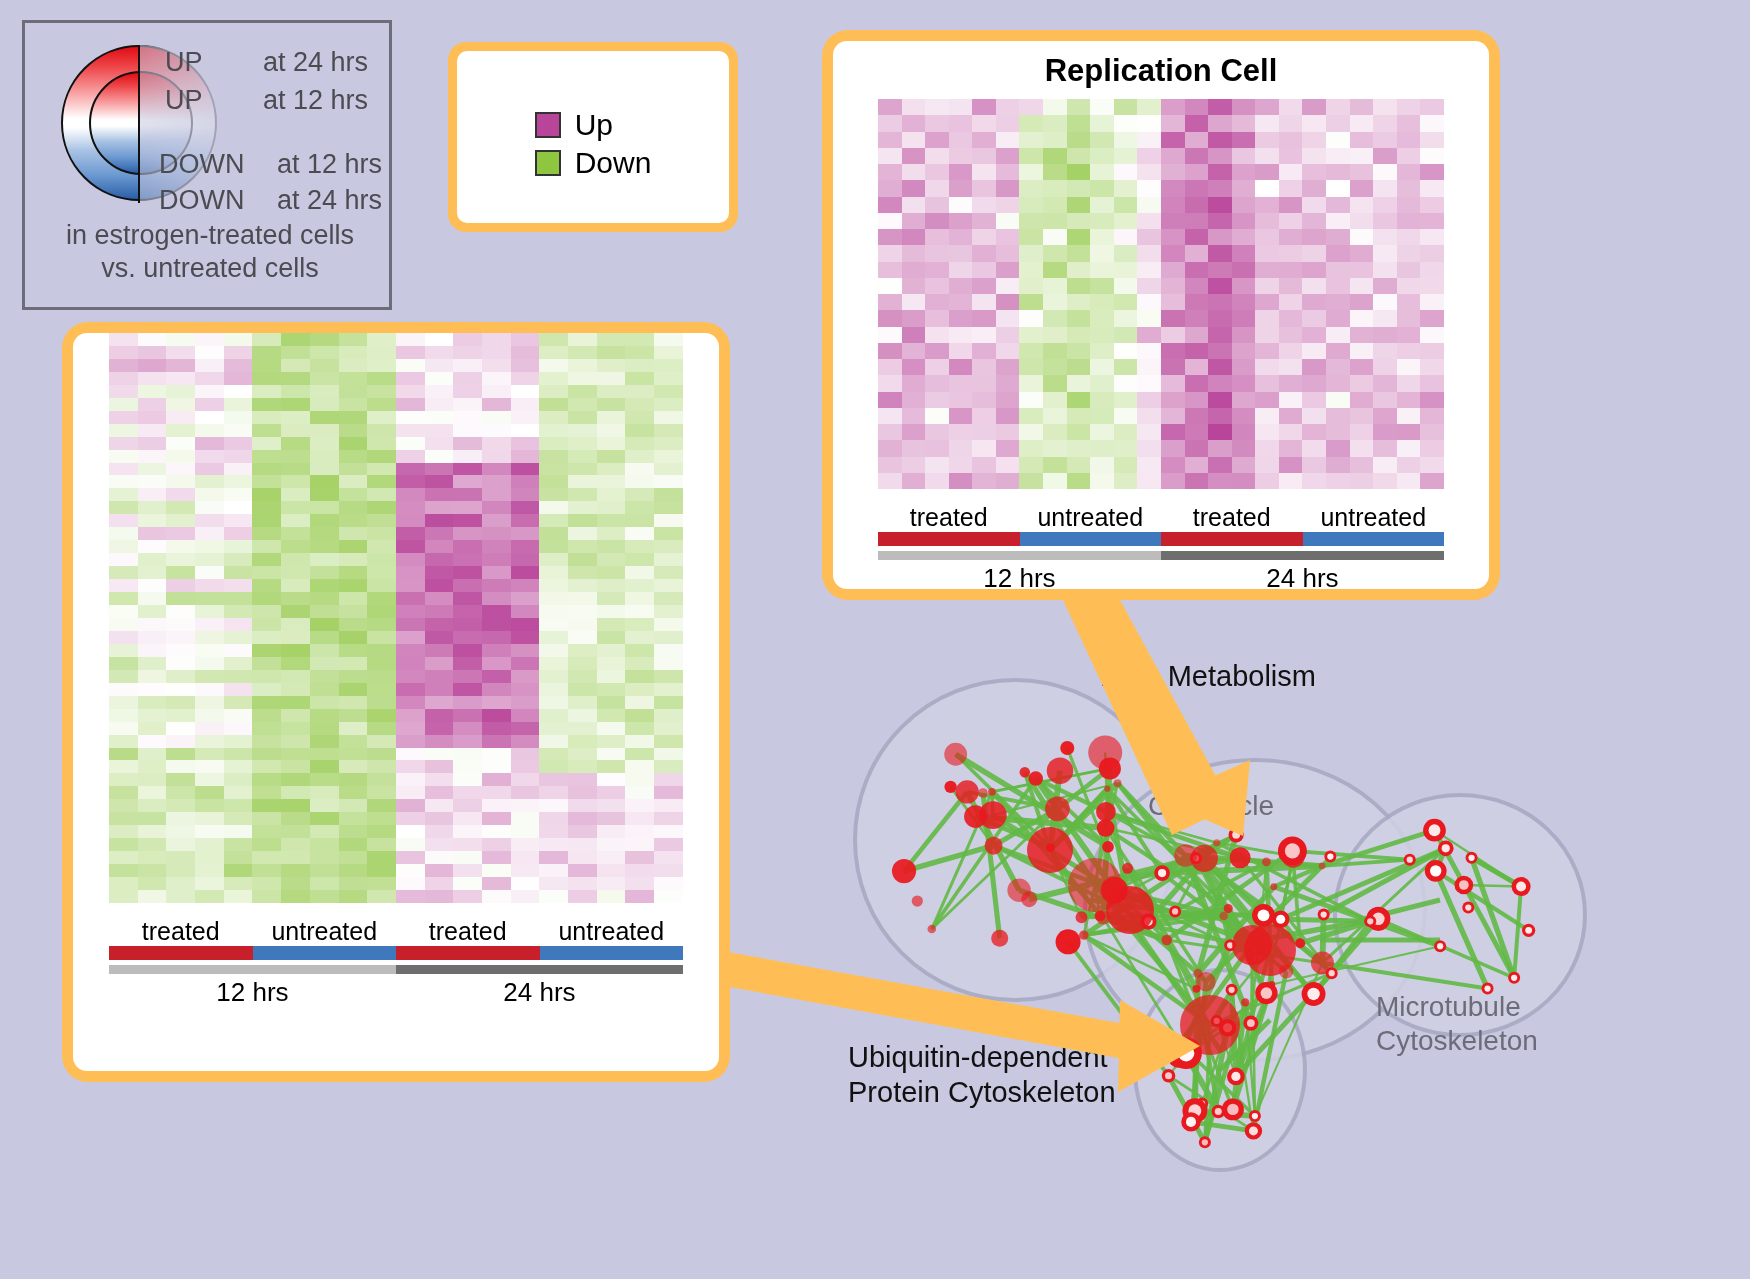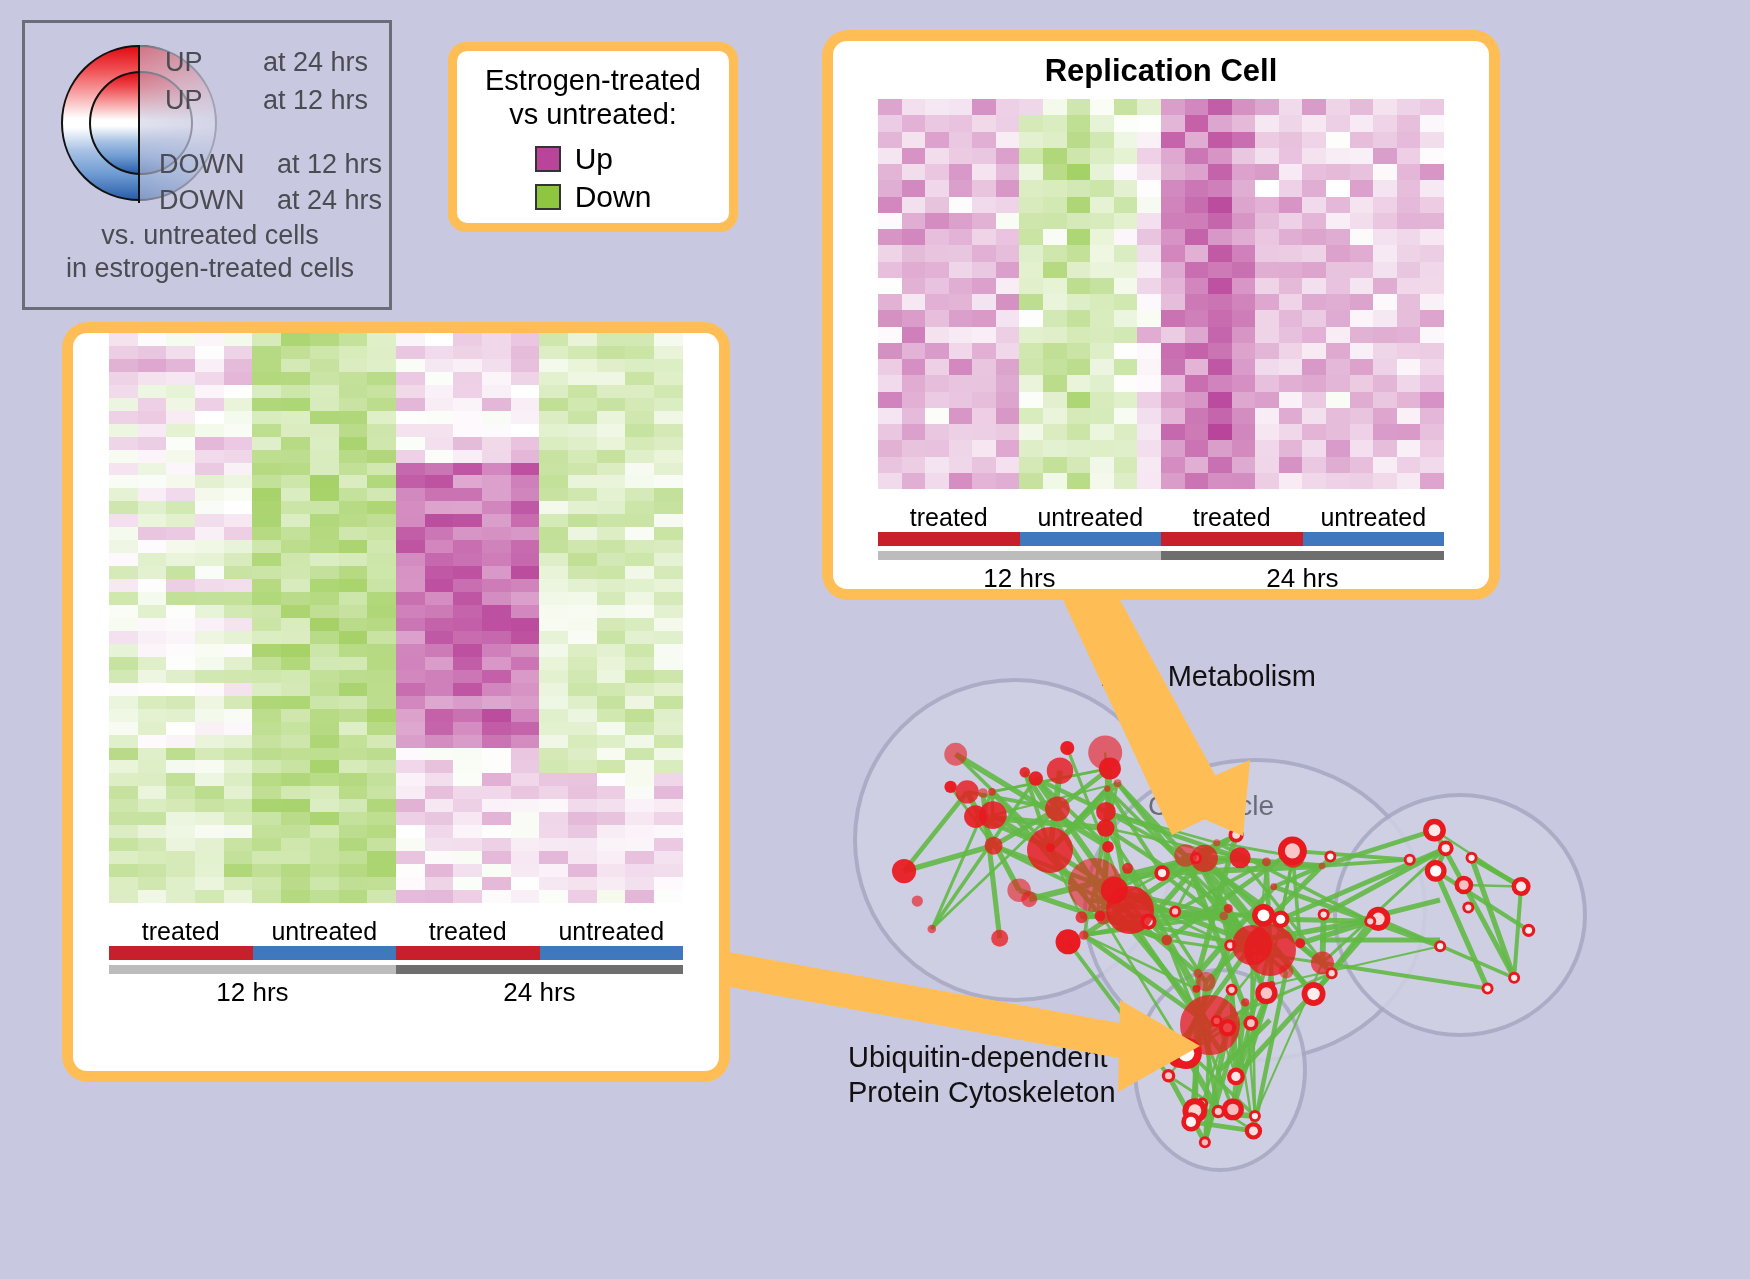--- a/index.html
+++ b/index.html
@@ -101,31 +101,27 @@
   <span class="wheel-lbl" style="left:140px;top:62px;">UP</span>
   <span class="wheel-time" style="left:238px;top:62px;">at 12 hrs</span>
 
   <span class="wheel-lbl" style="left:134px;top:126px;">DOWN</span>
   <span class="wheel-time" style="left:252px;top:126px;">at 12 hrs</span>
 
   <span class="wheel-lbl" style="left:134px;top:162px;">DOWN</span>
   <span class="wheel-time" style="left:252px;top:162px;">at 24 hrs</span>
 
   <div id="wheel-footer">
+    <div>in estrogen-treated cells</div>
     <div>vs. untreated cells</div>
-    <div>in estrogen-treated cells</div>
   </div>
 </div>
 
 <div id="key-box">
   <div id="key-inner">
-    <div id="key-title">
-      <div>Estrogen-treated</div>
-      <div>vs untreated:</div>
-    </div>
     <div style="margin-top:6px;">
       <div class="key-row">
         <span class="key-sw" id="sw-up" style="background: rgb(185, 69, 154);"></span>
         <span class="key-txt">Up</span>
       </div>
       <div class="key-row">
         <span class="key-sw" id="sw-down" style="background: rgb(142, 198, 63);"></span>
         <span class="key-txt">Down</span>
       </div>
     </div>
@@ -1997,20 +1993,22 @@
         <circle cx="295" cy="265" r="27" fill="#e8191f" opacity="0.58"></circle>
         <circle cx="250" cy="230" r="23" fill="#e8191f" opacity="0.83"></circle>
         <circle cx="470" cy="330" r="26" fill="#e8191f" opacity="0.80"></circle>
         <circle cx="410" cy="405" r="30" fill="#e8191f" opacity="0.75"></circle>
         <circle cx="452" cy="325" r="20" fill="#e8191f" opacity="0.80"></circle>
         <circle cx="330" cy="290" r="24" fill="#e8191f" opacity="0.86"></circle>
       </g>
     </svg>
   <div class="net-label" id="lbl-dna">DNA Metabolism</div>
   <div class="net-label" id="lbl-cc">Cell Cycle</div>
+  <div class="net-label" id="lbl-mt">Microtubule
+Cytoskeleton</div>
   <div class="net-label" id="lbl-ub">Ubiquitin-dependent
 Protein Cytoskeleton</div>
 </div>
 
 <svg id="connectors" width="1750" height="1279" viewBox="0 0 1750 1279" style="position:absolute;left:0;top:0;pointer-events:none;">
 
   <path d="M1120 600 L1063 600 L1172 835 L1232 806 Z" fill="#ffbe55"></path>
   <path d="M1160 800 L1250 760 L1243 836 Z" fill="#ffbe55"></path>
 
   <path d="M728 952 L1152 1029 L1146 1063 L724 986 Z" fill="#ffbe55"></path>

